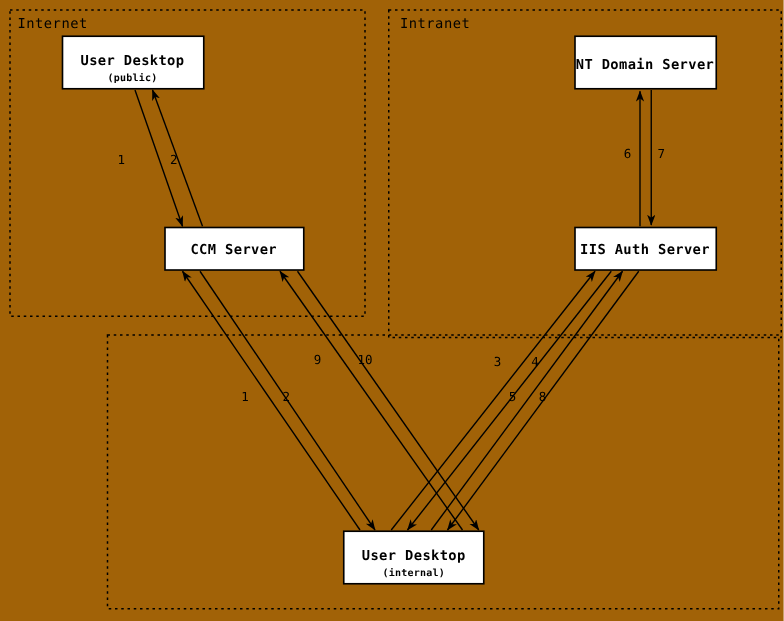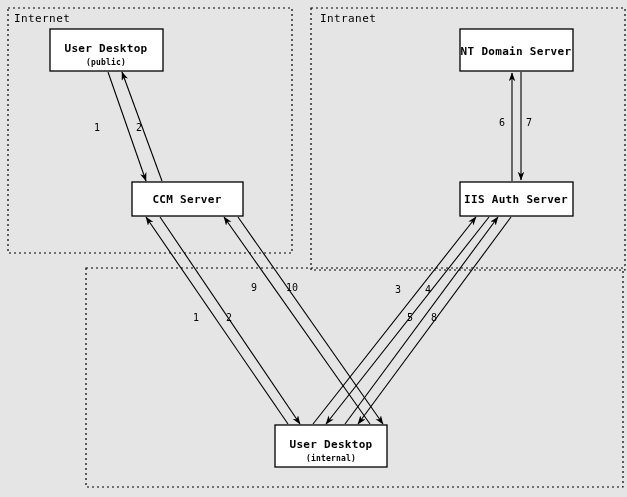--- a/index.html
+++ b/index.html
@@ -4,21 +4,21 @@
 <style>
   html, body {
     margin: 0;
     padding: 0;
     background: #ffffff;
   }
   #diagram-root {
     position: relative;
     width: 627px;
     height: 497px;
-    background: #e5e5e5;
+    background: #a16207;
     font-family: "DejaVu Sans Mono", "Liberation Mono", monospace;
     overflow: hidden;
   }
   #diagram-svg {
     position: absolute;
     left: 0;
     top: 0;
     width: 627px;
     height: 497px;
   }

